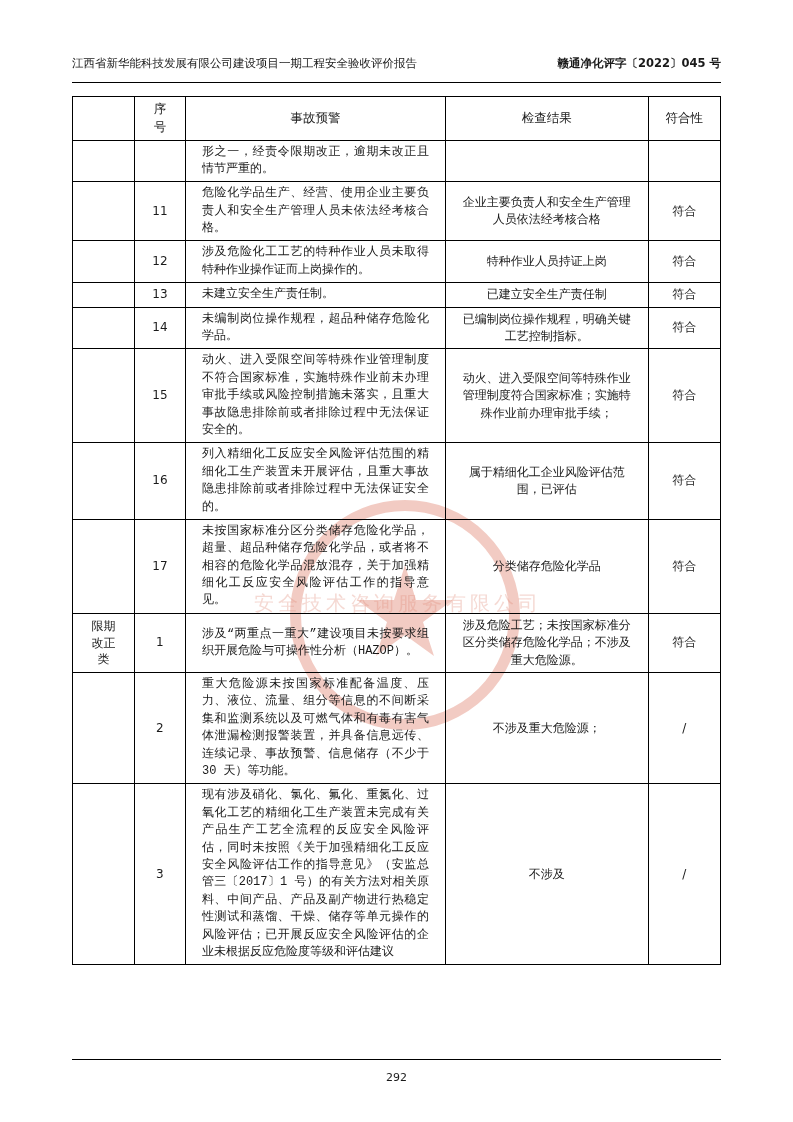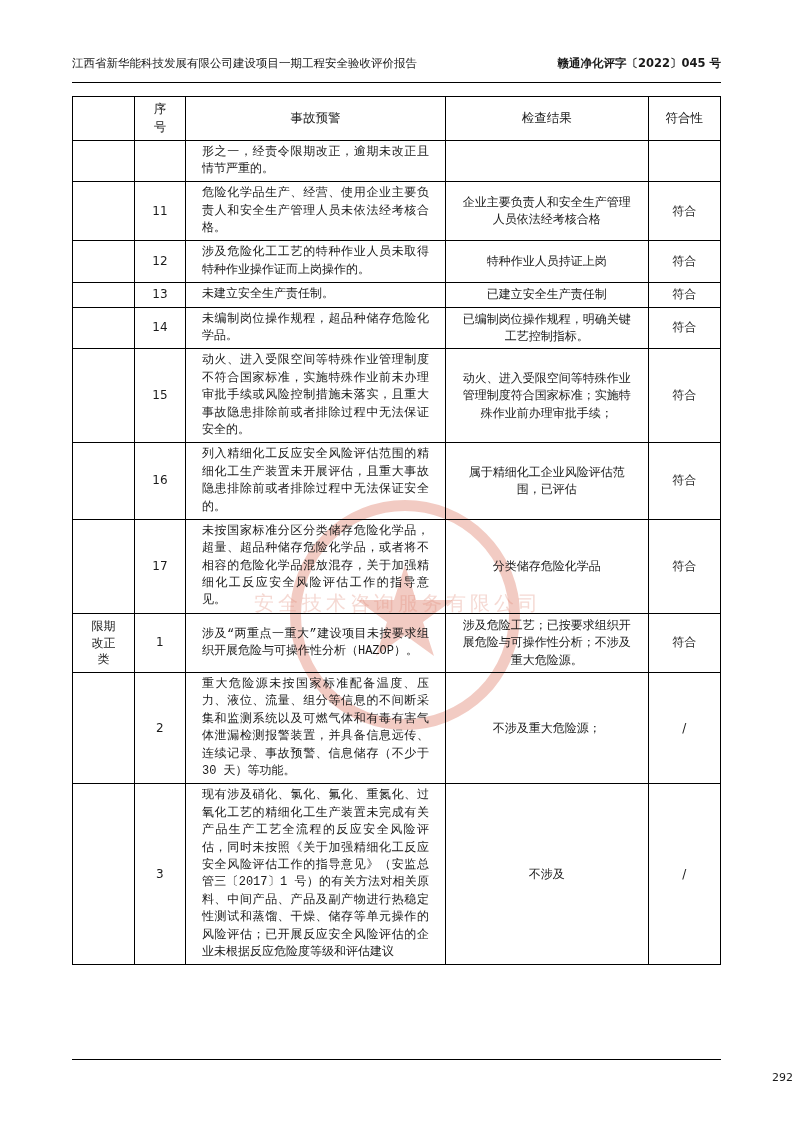--- a/index.html
+++ b/index.html
@@ -123,21 +123,21 @@
   td.center { text-align: center; }
   td.content { text-align: justify; font-family: Liberation Mono, monospace; }
   td.result  { text-align: center; }
 
   
   .footer {
     position: absolute;
     left: 0;
     bottom: 38px;
     width: 793px;
-    text-align: right;
+    text-align: center;
     font-size: 11px;
     z-index: 2;
   }
   .footer-rule {
     position: absolute;
     left: 72px;
     bottom: 62px;
     width: 649px;
     border-top: 1px solid #000;
     z-index: 2;
@@ -231,21 +231,21 @@
           <td class="center"></td>
           <td class="center">17</td>
           <td class="content">未按国家标准分区分类储存危险化学品，超量、超品种储存危险化学品，或者将不相容的危险化学品混放混存，关于加强精细化工反应安全风险评估工作的指导意见。</td>
           <td class="result">分类储存危险化学品</td>
           <td class="center">符合</td>
         </tr>
         <tr>
           <td class="center" style="line-height: 1.4; font-size: 12px;">限期改正类</td>
           <td class="center">1</td>
           <td class="content">涉及“两重点一重大”建设项目未按要求组织开展危险与可操作性分析（HAZOP）。</td>
-          <td class="result">涉及危险工艺；已按要求组织开展危险与可操作性分析；不涉及重大危险源。</td>
+          <td class="result">涉及危险工艺；未按国家标准分区分类储存危险化学品；不涉及重大危险源。</td>
           <td class="center">符合</td>
         </tr>
         <tr>
           <td class="center"></td>
           <td class="center">2</td>
           <td class="content">重大危险源未按国家标准配备温度、压力、液位、流量、组分等信息的不间断采集和监测系统以及可燃气体和有毒有害气体泄漏检测报警装置，并具备信息远传、连续记录、事故预警、信息储存（不少于 30 天）等功能。</td>
           <td class="result">不涉及重大危险源；</td>
           <td class="center">/</td>
         </tr>
         <tr>

